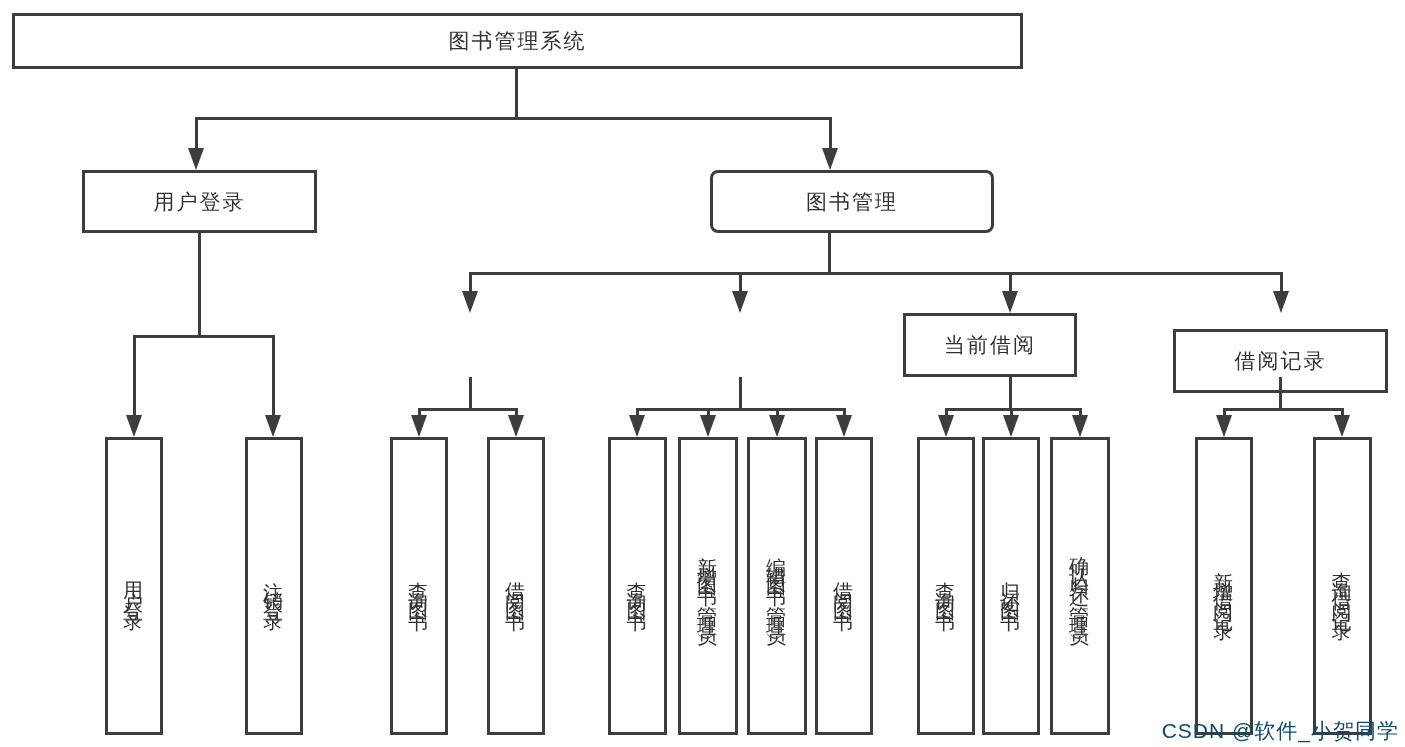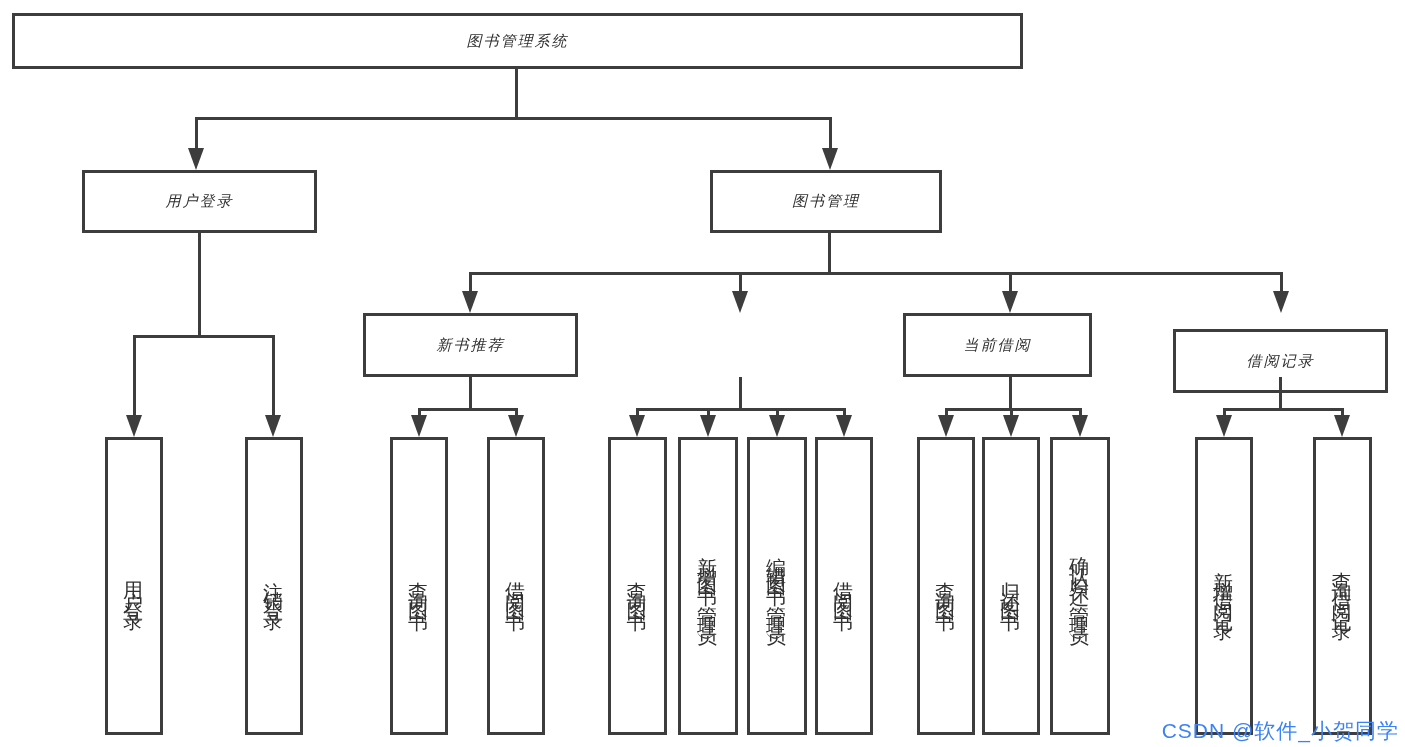--- a/index.html
+++ b/index.html
@@ -6,35 +6,35 @@
   .canvas {
     position:relative; width:1405px; height:747px; background:#ffffff;
     font-family:"Liberation Sans","DejaVu Sans",sans-serif;
     color:#303030; overflow:hidden;
   }
   .box {
     position:absolute; box-sizing:border-box;
     border:3px solid #3d3d3d; background:#ffffff;
     display:flex; align-items:center; justify-content:center;
   }
-  .hbox { font-size:15px; letter-spacing:2px;font-style:italic; }
+  .hbox { font-size:21px; letter-spacing:2px; }
   .vbox span.vtext {
     writing-mode:vertical-rl; text-orientation:mixed;
     font-size:20px; letter-spacing:10px; white-space:nowrap;
   }
   .vline { position:absolute; width:3px; background:#3d3d3d; }
   .hline { position:absolute; height:3px; background:#3d3d3d; }
   .arrow-down {
     position:absolute; width:0; height:0;
     border-left:8px solid transparent; border-right:8px solid transparent;
     border-top:22px solid #3d3d3d;
   }
   .watermark {
     position:absolute; right:6px; bottom:2px;
-    font-size:21px; color:#3b82f6; letter-spacing:1px;
+    font-size:21px; color:#0c4a6e; letter-spacing:1px;
   }
 </style>
 </head>
 <body>
 
 <div class="canvas">
 
   <div class="box hbox" style="left:12px; top:13px; width:1011px; height:56px;">
     <span>图书管理系统</span>
   </div>
@@ -42,21 +42,21 @@
   <div class="vline" style="left:515px; top:69px; height:50px;"></div>
   <div class="hline" style="left:195px; top:117px; width:637px;"></div>
   <div class="vline" style="left:195px; top:117px; height:33px;"></div>
   <div class="arrow-down" style="left:188px; top:148px;"></div>
   <div class="vline" style="left:829px; top:117px; height:33px;"></div>
   <div class="arrow-down" style="left:822px; top:148px;"></div>
 
   <div class="box hbox" style="left:82px; top:170px; width:235px; height:63px;">
     <span>用户登录</span>
   </div>
-  <div class="box hbox" style="left:710px; top:170px; width:232px; height:63px;">
+  <div class="box hbox" style="left:710px; top:170px; width:284px; height:63px;border-radius:8px;">
     <span>图书管理</span>
   </div>
 
   <div class="vline" style="left:198px; top:233px; height:104px;"></div>
   <div class="hline" style="left:133px; top:335px; width:142px;"></div>
   <div class="vline" style="left:133px; top:335px; height:82px;"></div>
   <div class="arrow-down" style="left:126px; top:415px;"></div>
   <div class="vline" style="left:272px; top:335px; height:82px;"></div>
   <div class="arrow-down" style="left:265px; top:415px;"></div>
 
@@ -64,24 +64,21 @@
   <div class="hline" style="left:469px; top:272px; width:814px;"></div>
   <div class="vline" style="left:469px; top:272px; height:19px;"></div>
   <div class="arrow-down" style="left:462px; top:291px;"></div>
   <div class="vline" style="left:739px; top:272px; height:19px;"></div>
   <div class="arrow-down" style="left:732px; top:291px;"></div>
   <div class="vline" style="left:1009px; top:272px; height:19px;"></div>
   <div class="arrow-down" style="left:1002px; top:291px;"></div>
   <div class="vline" style="left:1280px; top:272px; height:19px;"></div>
   <div class="arrow-down" style="left:1273px; top:291px;"></div>
 
-  <div class="box hbox" style="left:363px; top:313px; width:215px; height:64px;">
-    <span>新书推荐</span>
-  </div>
-  <div class="box hbox" style="left:903px; top:313px; width:189px; height:64px;">
+  <div class="box hbox" style="left:903px; top:313px; width:174px; height:64px;">
     <span>当前借阅</span>
   </div>
   <div class="box hbox" style="left:1173px; top:313px; width:215px; height:64px;margin-top:16px;">
     <span>借阅记录</span>
   </div>
 
   <div class="vline" style="left:469px; top:377px; height:33px;"></div>
   <div class="hline" style="left:418px; top:408px; width:100px;"></div>
   <div class="vline" style="left:418px; top:408px; height:9px;"></div>
   <div class="arrow-down" style="left:411px; top:415px;"></div>

